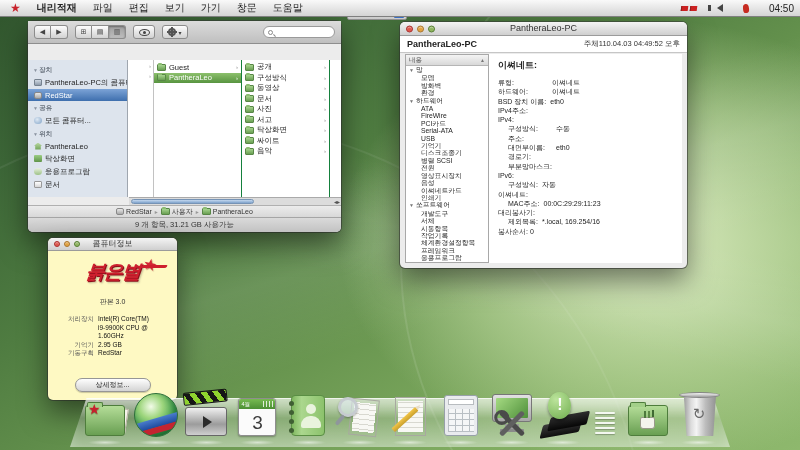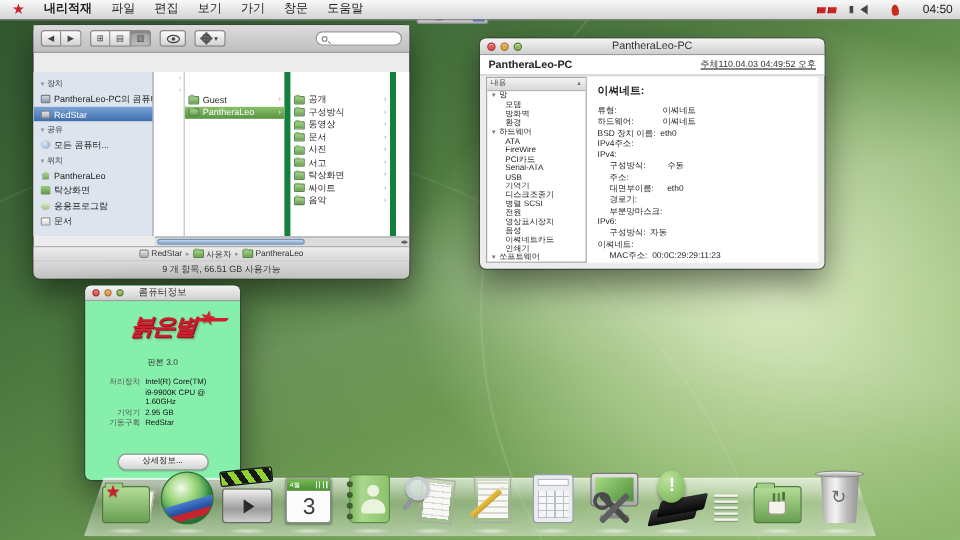--- a/index.html
+++ b/index.html
@@ -85,21 +85,21 @@
   .sic { width:8px; height:7px; border-radius:1px; flex:0 0 auto; background:#9fb3c8; }
   .sic.computer { background:linear-gradient(#cfd8e2,#8e9bab); border:1px solid #76828f; }
   .sic.disk { background:linear-gradient(#e8e8e8,#a9a9a9); border-radius:2px; border:1px solid #888; }
   .sic.network { background:radial-gradient(circle at 40% 35%,#dfe9f4,#7fa2c6); border-radius:50%; }
   .sic.home { background:linear-gradient(#b7d6a0,#6fa356); clip-path:polygon(50% 0,100% 45%,85% 45%,85% 100%,15% 100%,15% 45%,0 45%); }
   .sic.desktop { background:linear-gradient(#9ccd84,#5f9448); }
   .sic.apps { background:linear-gradient(#e8f0df,#9cc184); border-radius:50%; }
   .sic.docs { background:linear-gradient(#fff,#d6d6d6); border:1px solid #999; }
   .cutcol { width:26px; border-right:1px solid #c2c2c2; position:relative; flex:0 0 auto; font-size:6px; color:#999; }
   .cutcol span { position:absolute; right:2px; }
-  .fcol { width:88px; border-right:5px solid #15803d; font-size:7.5px; padding-top:18px; flex:0 0 auto; }
+  .fcol { width:88px; border-right:1px solid #15803d; font-size:7.5px; padding-top:2px; flex:0 0 auto; }
   .frow { display:flex; align-items:center; gap:3px; padding:0 3px; height:10.5px; color:#1d1d1d; white-space:nowrap; overflow:hidden; }
   .frow .chev { margin-left:auto; color:#8a8a8a; font-size:6px; }
   .frow.selected { background:linear-gradient(#8cc06c,#589440); color:#fff; }
   .frow.selected .chev { color:#fff; }
   .fldr { width:9px; height:7px; border-radius:1px; background:linear-gradient(#a6d48e,#699f52); position:relative; flex:0 0 auto; border:0.5px solid #588747; }
   .fldr::before { content:''; position:absolute; top:-2px; left:0; width:4px; height:2px; background:#8cbd72; border-radius:1px 1px 0 0; }
   .fcol-rest { flex:1; }
 
   .hscroll { position:absolute; bottom:27px; left:101px; right:0; height:8px; background:#dcdcdc; border-top:1px solid #aaa; }
   .hthumb { position:absolute; left:2px; top:1px; width:58%; height:5px; border-radius:3px;
@@ -107,45 +107,45 @@
   .harrows { position:absolute; right:1px; top:0; font-size:6px; color:#555; line-height:8px; }
   .pathbar { position:absolute; bottom:15px; left:0; right:0; height:12px; background:linear-gradient(#ececec,#d8d8d8);
              border-top:1px solid #b0b0b0; display:flex; align-items:center; justify-content:center; gap:3px; font-size:7px; color:#333; }
   .pathbar .psep { color:#999; font-size:6px; }
   .pathbar .pitem { display:flex; align-items:center; gap:2px; }
   .statusbar { position:absolute; bottom:0; left:0; right:0; height:15px; border-radius:0 0 5px 5px;
                background:linear-gradient(#dadada,#c2c2c2); border-top:1px solid #a5a5a5;
                text-align:center; font-size:7.5px; color:#333; line-height:14px; }
 
   
-  #sysinfo { left:400px; top:32px; width:287px; height:192px; }
+  #sysinfo { left:400px; top:22px; width:287px; height:246px; }
   #sysinfo .titlebar { height:14px; font-size:9px; line-height:13px; }
   .subhead { height:17px; background:#fff; border-bottom:1px solid #c6c6c6; display:flex; align-items:center;
              justify-content:space-between; padding:0 7px; }
   .subhead .shl { font-size:9px; font-weight:bold; color:#222; }
-  .subhead .shr { font-size:7.5px; color:#333;text-decoration:underline; }
+  .subhead .shr { font-size:7.5px; color:#333; }
   .sbody { position:absolute; top:32px; bottom:5px; left:5px; right:5px; background:#fff; }
   .tree { position:absolute; left:0; top:0; bottom:0; width:84px; border:1px solid #a8a8a8; overflow:hidden; background:#fff; }
   .theader { height:11px; background:linear-gradient(#f4f4f4,#d8d8d8); border-bottom:1px solid #b5b5b5;
              font-size:6.5px; color:#444; padding:0 3px; line-height:10px; display:flex; justify-content:space-between; }
   .theader .tarrow { color:#777; font-size:5px; }
   .trow { font-size:6.8px; line-height:7.4px; padding-left:15px; color:#1d1d1d; white-space:nowrap; overflow:hidden; }
   .trow.sec { padding-left:3px; }
   .trow .disc { display:none; color:#777; font-size:5px; margin-right:2px; }
   .trow.sec .disc { display:inline; }
   .detail { position:absolute; left:93px; top:5px; right:2px; bottom:0; font-size:7px; color:#1d1d1d; overflow:hidden; }
   .dtitle { font-size:9px; font-weight:bold; margin-bottom:6px; }
   .drow { line-height:9.3px; white-space:nowrap; }
   .drow .lbl { margin-right:4px; }
   .drow.tab .lbl { display:inline-block; min-width:50px; }
   .drow.ind2 { padding-left:10px; }
   .drow.ind2.tab .lbl { min-width:44px; }
 
   
-  #about { left:71px; top:238px; width:129px; height:162px; background:#86efac; }
+  #about { left:48px; top:238px; width:129px; height:162px; background:#fef9c3; }
   #about .titlebar { height:13px; font-size:8px; line-height:12px; }
   #about .lights i { width:6px; height:6px; }
   .logo { position:relative; height:44px; text-align:center; padding-top:8px; }
   .logo-text { display:inline-block; font-size:19px; font-weight:bold; font-style:italic; letter-spacing:-1px;
                color:#ce1f2e; text-shadow:1px 1px 0 #8e0f1a, 2px 2px 2px rgba(0,0,0,.25); transform:skew(-6deg); }
   .logo-star { position:absolute; right:20px; top:4px; color:#d42534; font-size:16px; transform:rotate(12deg);
                text-shadow:1px 1px 1px rgba(120,0,0,.5); }
   .logo-wing { position:absolute; right:10px; top:14px; width:26px; height:3px; background:#ce1f2e; transform:skew(-35deg); border-radius:2px; }
   .ver { text-align:center; font-size:7px; color:#333; margin-top:2px; }
   .arows { margin-top:8px; font-size:6.5px; }
@@ -458,21 +458,21 @@
     <span class="pitem">
         <span class="fldr"></span>
         <span>사용자</span>
       </span>
     <span class="psep">▸</span>
     <span class="pitem">
         <span class="fldr"></span>
         <span>PantheraLeo</span>
       </span>
   </div>
-  <div class="statusbar">9 개 항목, 66.51 GB 사용가능</div>
+  <div class="statusbar">9 개 항목, 31.21 GB 사용가능</div>
 </div>
 
 <div class="win" id="sysinfo">
   <div class="titlebar">
     <span class="lights">
       <i class="lt-close"></i>
       <i class="lt-min"></i>
       <i class="lt-zoom"></i>
     </span>
     <span>PantheraLeo-PC</span>

